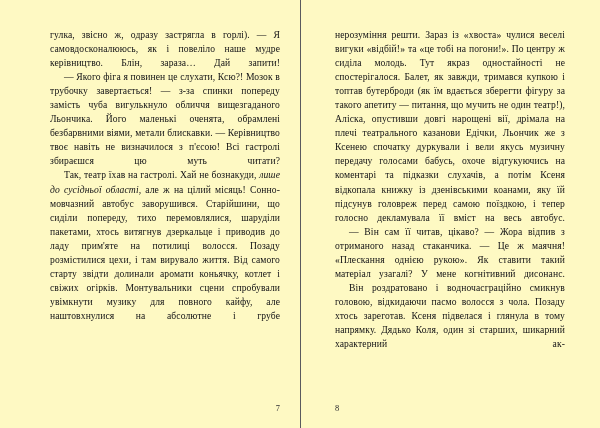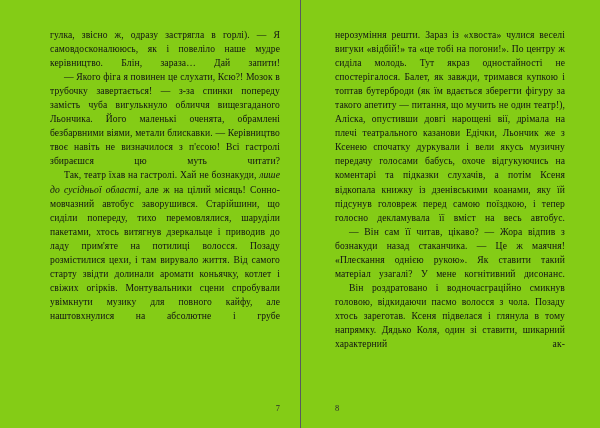--- a/index.html
+++ b/index.html
@@ -12,21 +12,21 @@
     width: 600px;
     height: 428px;
     overflow: hidden;
     font-family: "Liberation Serif", "DejaVu Serif", serif;
     color: #1a1a1a;
   }
   .spread {
     position: relative;
     width: 600px;
     height: 428px;
-    background: #84cc16;
+    background: #fef9c3;
     display: block;
   }
   .gutter-divider {
     position: absolute;
     left: 300px;
     top: 0;
     width: 1px;
     height: 428px;
     background: #5a5a5e;
   }
@@ -104,19 +104,19 @@
       <p class="para full-justify"><span>Так, театр їхав на гастролі. Хай не бознакуди, </span><em class="it">лише до сусідньої області</em><span>, але ж на цілий місяць! Сонно-мовчазний автобус заворушився. Старійшини, що сиділи попереду, тихо перемовлялися, шаруділи пакетами, хтось витягнув дзеркальце і приводив до ладу прим'яте на потилиці волосся. Позаду розмістилися цехи, і там вирувало життя. Від самого старту звідти долинали аромати коньячку, котлет і свіжих огірків. Монтувальники сцени спробували увімкнути музику для повного кайфу, але наштовхнулися на абсолютне і грубе</span></p>
     </div>
     <div class="folio folio-left">7</div>
   </div>
 
   <div class="gutter-divider"></div>
 
   <div class="page page-right">
     <div class="page-body">
       <p class="para cont full-justify">нерозуміння решти. Зараз із «хвоста» чулися веселі вигуки «відбій!» та «це тобі на погони!». По центру ж сиділа молодь. Тут якраз одностайності не спостерігалося. Балет, як завжди, тримався купкою і топтав бутерброди (як їм вдається зберегти фігуру за такого апетиту — питання, що мучить не один театр!), Аліска, опустивши довгі нарощені вії, дрімала на плечі театрального казанови Едічки, Льончик же з Ксенею спочатку дуркували і вели якусь музичну передачу голосами бабусь, охоче відгукуючись на коментарі та підказки слухачів, а потім Ксеня відкопала книжку із дзенівськими коанами, яку їй підсунув головреж перед самою поїздкою, і тепер голосно декламувала її вміст на весь автобус.</p>
-      <p class="para full-justify">— Він сам її читав, цікаво? — Жора відпив з бознакуди назад стаканчика. — Це ж маячня! «Плескання однією рукою». Як ставити такий матеріал узагалі? У мене когнітивний дисонанс.</p>
-      <p class="para full-justify">Він роздратовано і водночасграційно смикнув головою, відкидаючи пасмо волосся з чола. Позаду хтось зареготав. Ксеня підвелася і глянула в тому напрямку. Дядько Коля, один зі ставити, шикарний характерний ак-</p>
+      <p class="para full-justify">— Він сам її читав, цікаво? — Жора відпив з отриманого назад стаканчика. — Це ж маячня! «Плескання однією рукою». Як ставити такий матеріал узагалі? У мене когнітивний дисонанс.</p>
+      <p class="para full-justify">Він роздратовано і водночасграційно смикнув головою, відкидаючи пасмо волосся з чола. Позаду хтось зареготав. Ксеня підвелася і глянула в тому напрямку. Дядько Коля, один зі старших, шикарний характерний ак-</p>
     </div>
     <div class="folio folio-right">8</div>
   </div>
 
 </div>
 
 </body></html>

